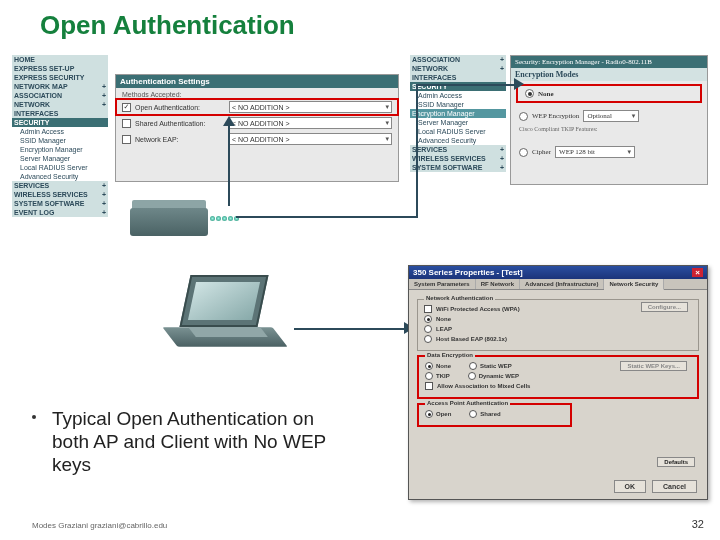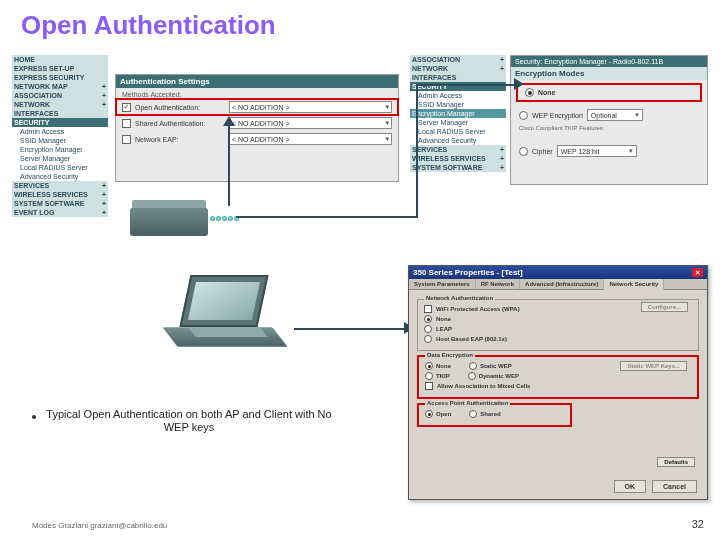--- a/index.html
+++ b/index.html
@@ -4,22 +4,22 @@
 <style>
   * { box-sizing: border-box; margin: 0; padding: 0; }
   body {
     width: 720px; height: 540px;
     font-family: Arial, sans-serif;
     background: #fff;
     position: relative;
     overflow: hidden;
   }
   .slide-title {
-    position: absolute; top: 10px; left: 21px;
-    font-size: 26px; font-weight: bold; color: #8b5cf6;
+    position: absolute; top: 10px; left: 40px;
+    font-size: 26px; font-weight: bold; color: #15803d;
   }
   
   .nav-left {
     position: absolute; top: 55px; left: 12px; width: 96px;
     font-size: 7px; color: #2c4a5a;
   }
   .nav-left div { padding: 1px 2px; }
   .nav-left .nav-hdr { background: #cfe0e0; font-weight: bold; position: relative; }
   .nav-left .nav-hdr .plus { position: absolute; right: 2px; }
   .nav-left .nav-sub { padding-left: 8px; }
@@ -51,21 +51,21 @@
   .nav-right .nav-hdr { background: #cfe0e0; font-weight: bold; position: relative; }
   .nav-right .nav-hdr .plus { position: absolute; right: 2px; }
   .nav-right .nav-sub { padding-left: 8px; }
   .nav-right .nav-sec { background: #3b6f74; color: #fff; font-weight: bold; }
   .nav-right .nav-sel { background: #5497a0; color: #fff; }
 
   
   .enc-panel {
     position: absolute; top: 55px; left: 510px; width: 198px; height: 130px;
     background: #e9e9e9; border: 1px solid #999;
-    font-size: 7px; color: #333;
+    font-size: 7px; color: #333; font-family: Liberation Serif, serif;
   }
   .enc-titlebar { background: #3b6f74; color: #fff; font-size: 7px; padding: 2px 4px; }
   .enc-sub { background: #d3e2e2; font-size: 8px; font-weight: bold; padding: 2px 4px; color: #2c4a5a; }
   .enc-row { display: flex; align-items: center; padding: 4px 8px; gap: 4px; }
   .enc-row .radio { width: 9px; height: 9px; border: 1px solid #666; border-radius: 50%; background: #fff; display: inline-flex; align-items: center; justify-content: center; }
   .enc-row .radio .dot { width: 4px; height: 4px; background: #333; border-radius: 50%; }
   .enc-row .selbox { background: #fff; border: 1px solid #888; height: 12px; padding: 0 3px; display: flex; align-items: center; justify-content: space-between; gap: 4px; min-width: 56px; font-size: 7px; }
   .enc-hint { font-size: 6px; color: #666; padding: 0 8px; }
 
   
@@ -113,22 +113,22 @@
   .cprop-row .cb8 { width: 8px; height: 8px; border: 1px solid #555; background: #fff; }
   .cprop-btn { background: #e6e2da; border: 1px solid #888; padding: 1px 6px; font-size: 6px; color: #888; }
   .cprop-btn.en { color: #222; }
   .cprop-buttons { position: absolute; bottom: 6px; right: 10px; display: flex; gap: 6px; }
   .cprop-buttons .b { background: #e6e2da; border: 1px solid #888; padding: 2px 10px; font-size: 7px; }
   .btn-side { position: absolute; right: 10px; }
 
   
   .bullet {
     position: absolute; top: 408px; left: 32px; width: 300px;
-    font-size: 11px; color: #222; line-height: 1.2;
-    display: flex; gap: 10px; text-align: center;
+    font-size: 19px; color: #222; line-height: 1.2;
+    display: flex; gap: 16px;
   }
   .bullet .dot { width: 4px; height: 4px; background: #333; border-radius: 50%; margin-top: 7px; flex-shrink: 0; }
 
   
   .footer-left { position: absolute; bottom: 10px; left: 32px; font-size: 8px; color: #666; }
   .footer-right { position: absolute; bottom: 10px; right: 16px; font-size: 11px; color: #333; }
 
   .chev { font-size: 7px; color: #555; }
 </style>
 </head>

